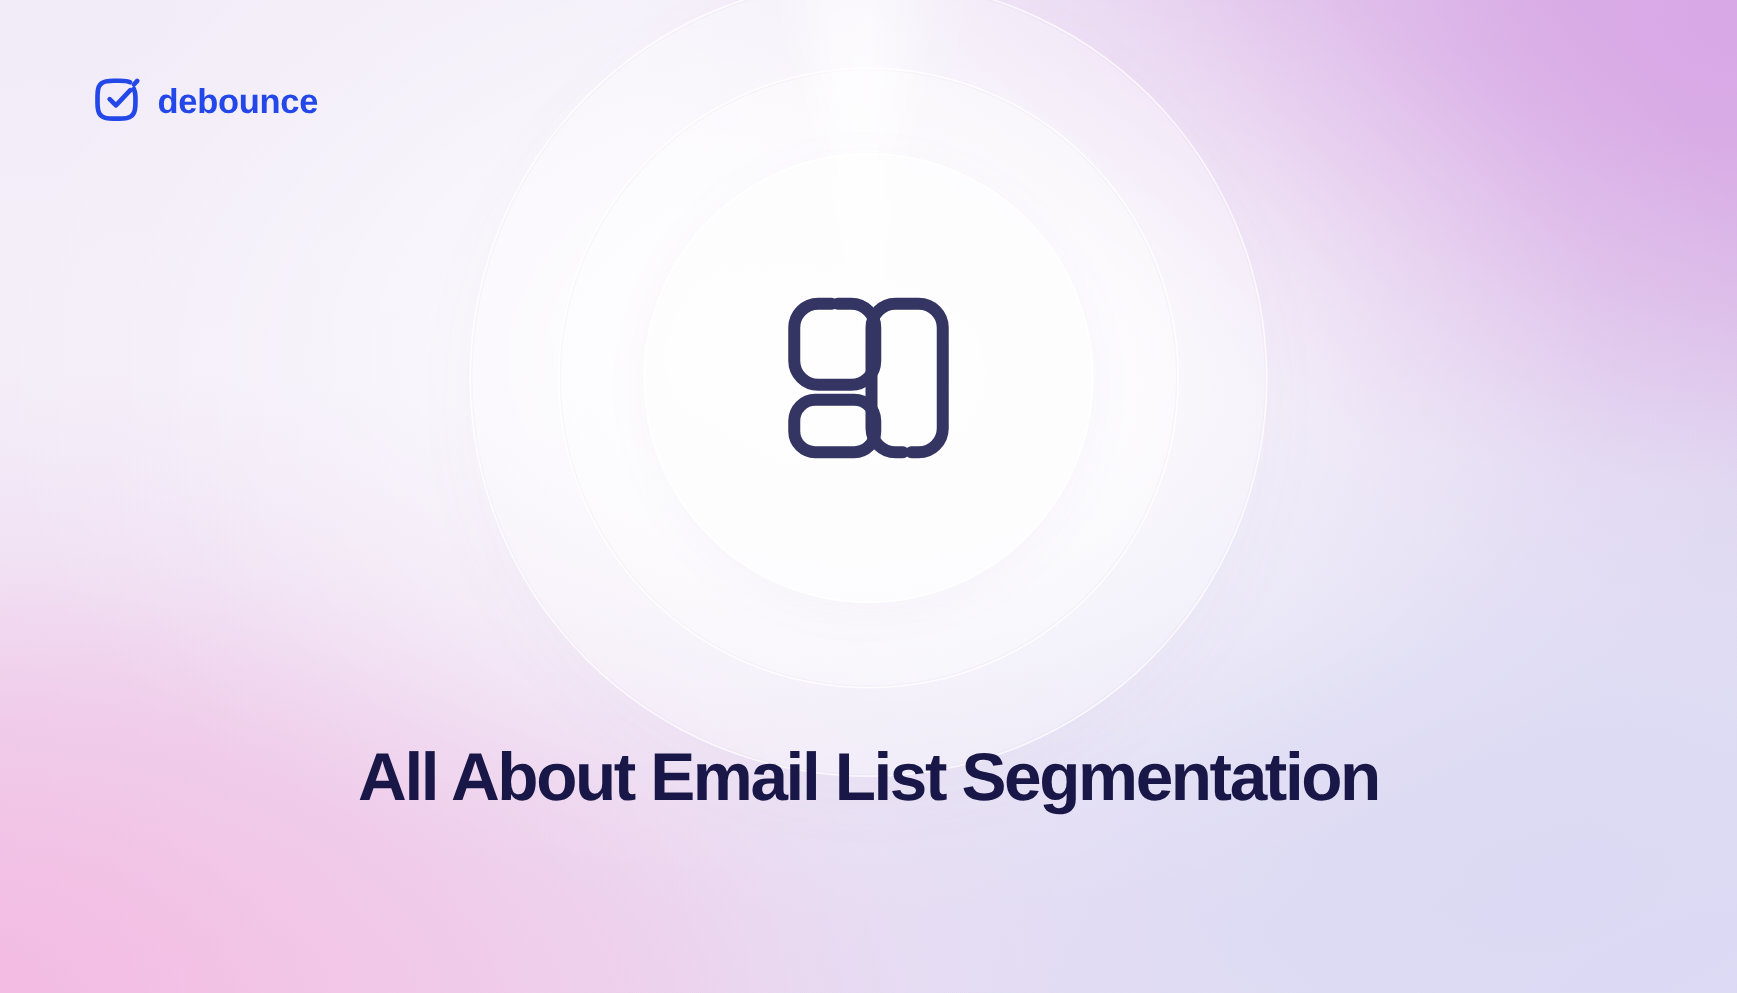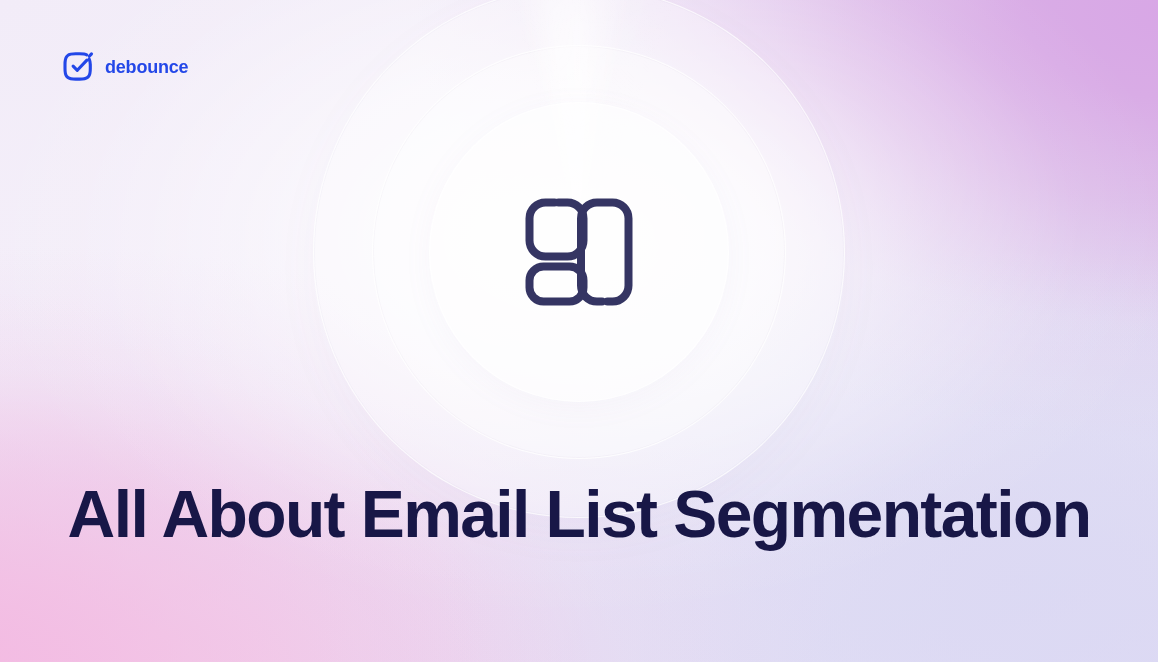--- a/index.html
+++ b/index.html
@@ -107,21 +107,21 @@
   .logo {
     position: absolute;
     left: 62px;
     top: 50px;
     display: flex;
     align-items: center;
     gap: 9px;
   }
   .logo-mark { display: block; width: 34px; height: 34px; }
   .logo-word {
-    font-size: 18px;
+    font-size: 23px;
     letter-spacing: -0.2px;
     font-weight: 600;
     line-height: 1;
     white-space: nowrap;
   }
 
   
   .center-icon {
     position: absolute;
     left: 50%;
@@ -129,23 +129,23 @@
     transform: translate(-50%, -50%);
     width: 108px;
     height: 108px;
   }
 
   
   .headline {
     position: absolute;
     left: 0;
     right: 0;
-    top: 431px;
+    top: 449px;
     text-align: center;
-    font-size: 66px;
+    font-size: 45px;
     font-weight: 700;
     letter-spacing: -1.6px;
     line-height: 78px;
     white-space: nowrap;
   }
 </style>
 </head>
 <body>
 
 <div id="banner">

